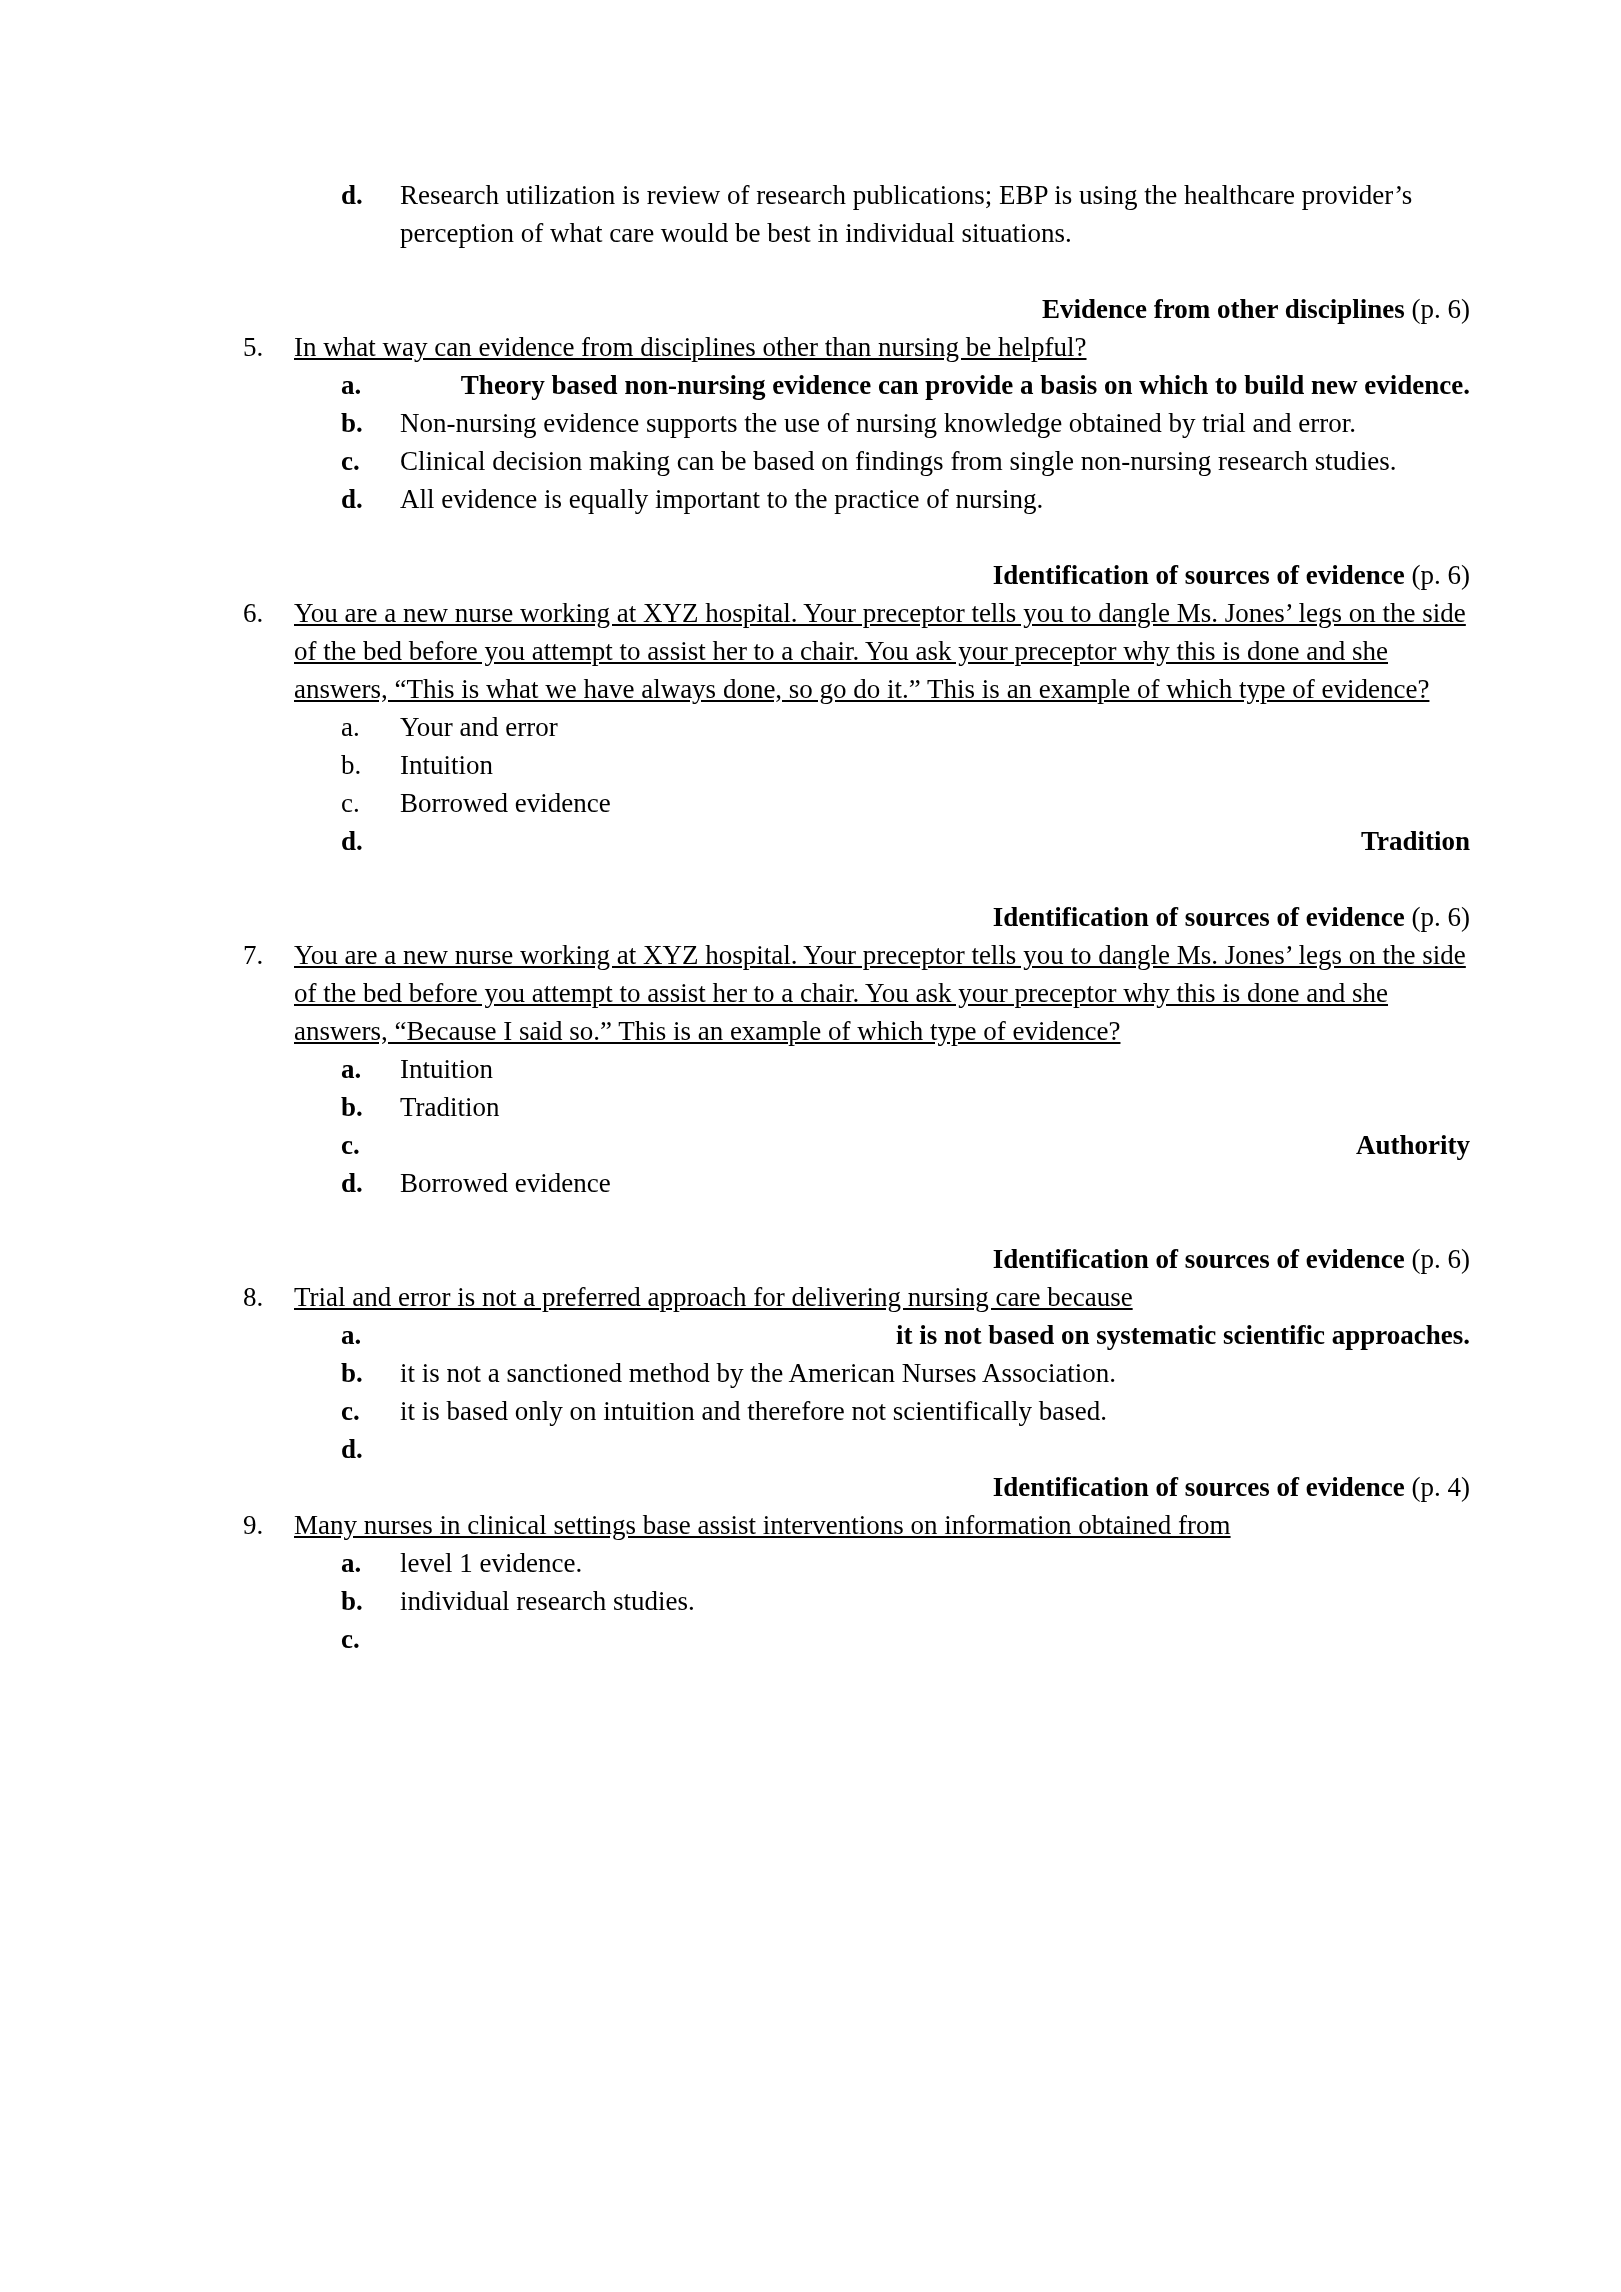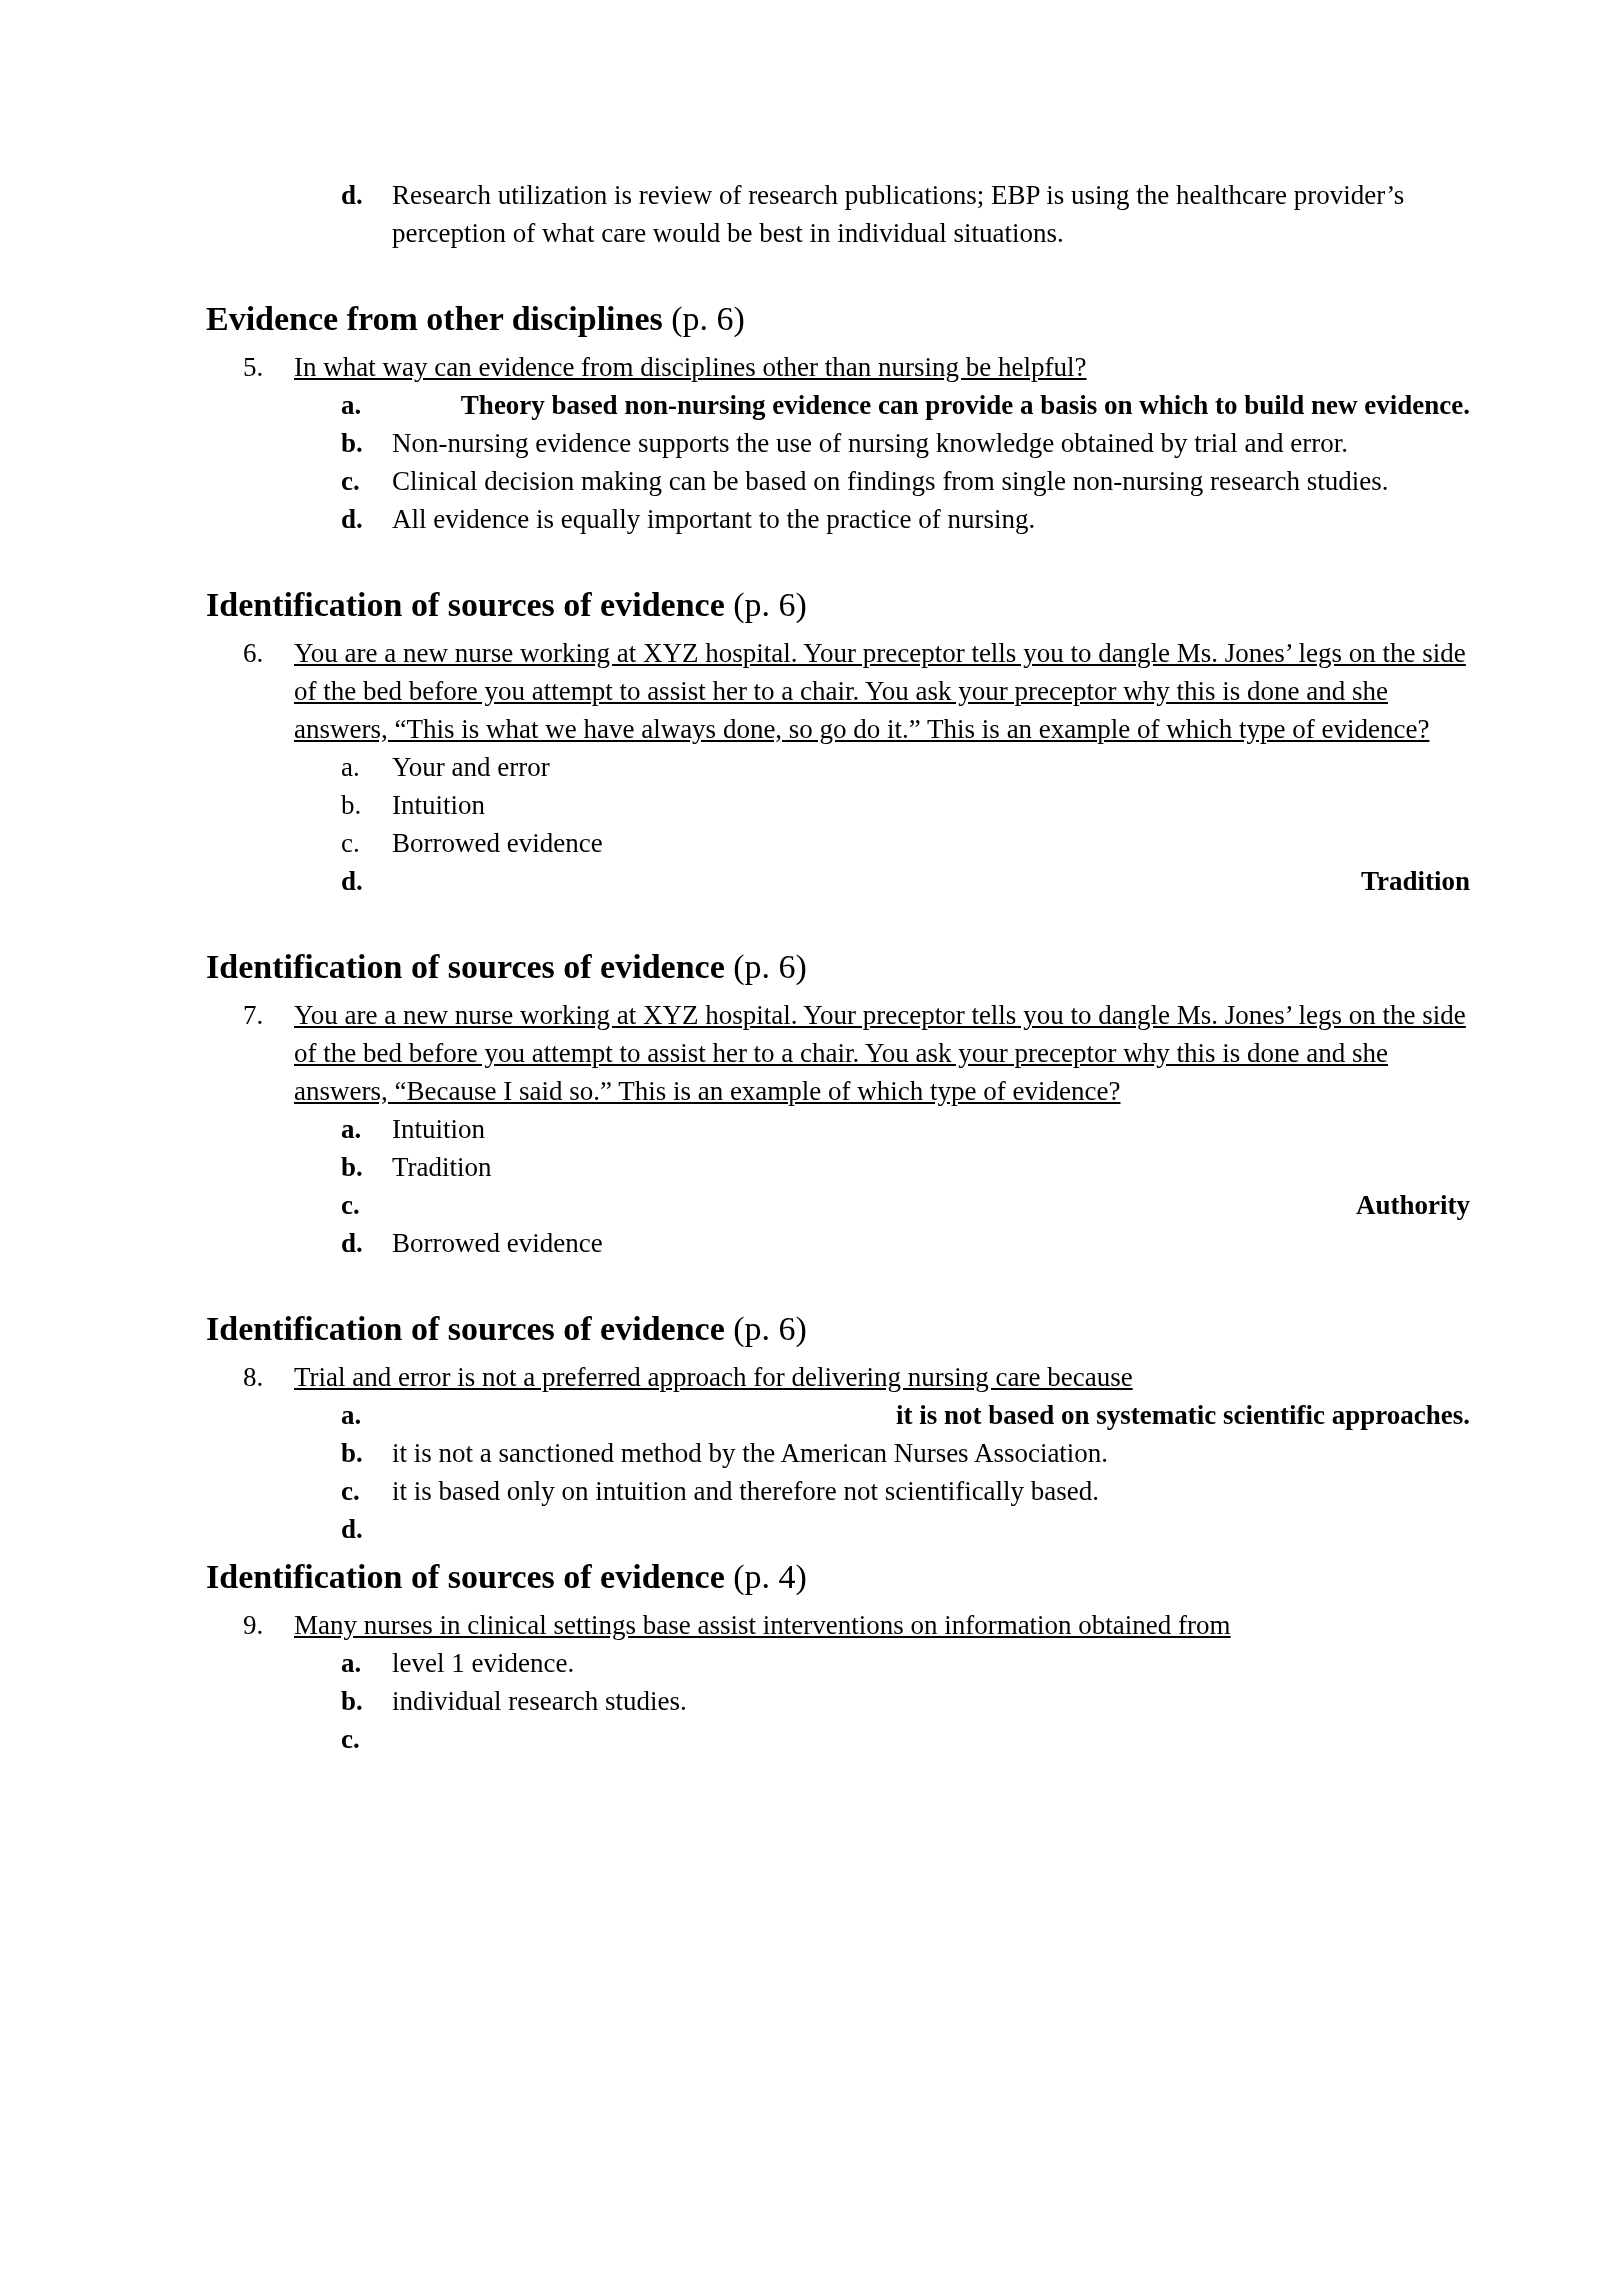--- a/index.html
+++ b/index.html
@@ -23,26 +23,27 @@
     padding: 176px 157px 0 196px;
   }
   .doc-body {
     width: 1274px;
     font-size: 27px;
     line-height: 38px;
   }
 
   
   .section-heading {
-    margin: 10px;
+    margin: 0;
     padding: 0;
-    font-size: 34px;
+    font-size: 27px;
     line-height: 38px;
     font-weight: normal;
     text-indent: 0;
+    text-align: right;
   }
   .section-heading .heading-title {
     font-weight: bold;
   }
   .section-heading .heading-page {
     font-weight: normal;
   }
 
   
   .question {
@@ -75,20 +76,21 @@
   }
   .option .o-letter {
     position: absolute;
     left: 145px;
     top: 0;
     width: 43px;
     text-align: left;
   }
   .option .o-text {
     display: block;
+    margin-left: 8px;
   }
   .bold { font-weight: bold; text-align: right; }
   .reg  { font-weight: normal; }
 
   
   .block-gap {
     height: 38px;
   }
   .block { margin: 0; }
 </style>

